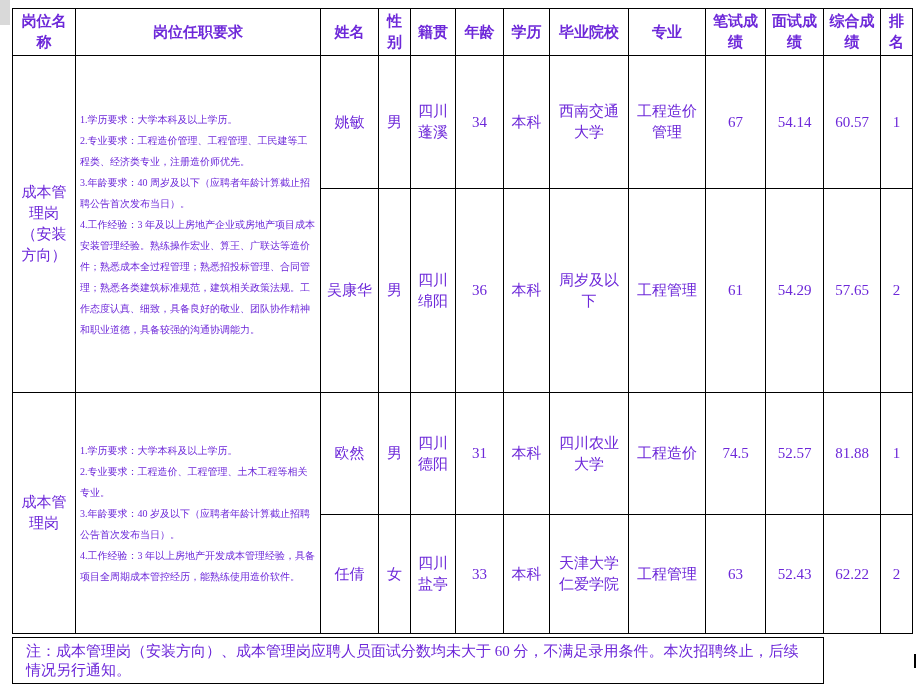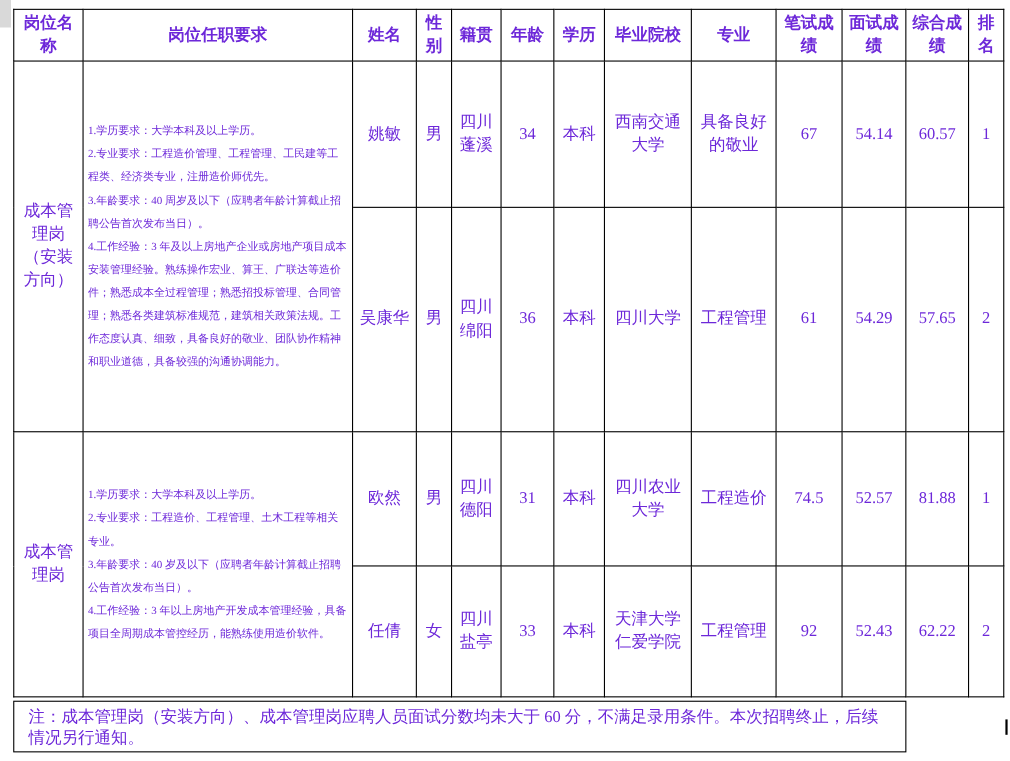--- a/index.html
+++ b/index.html
@@ -80,33 +80,33 @@
           <div class="req-item">2.专业要求：工程造价管理、工程管理、工民建等工程类、经济类专业，注册造价师优先。</div>
           <div class="req-item">3.年龄要求：40 周岁及以下（应聘者年龄计算截止招聘公告首次发布当日）。</div>
           <div class="req-item">4.工作经验：3 年及以上房地产企业或房地产项目成本安装管理经验。熟练操作宏业、算王、广联达等造价件；熟悉成本全过程管理；熟悉招投标管理、合同管理；熟悉各类建筑标准规范，建筑相关政策法规。工作态度认真、细致，具备良好的敬业、团队协作精神和职业道德，具备较强的沟通协调能力。</div>
         </td>
         <td>姚敏</td>
         <td>男</td>
         <td>四川蓬溪</td>
         <td>34</td>
         <td>本科</td>
         <td>西南交通大学</td>
-        <td>具备良好的敬业</td>
+        <td>工程造价管理</td>
         <td>67</td>
         <td>54.14</td>
         <td>60.57</td>
         <td>1</td>
       </tr>
       <tr class="r2">
         <td>吴康华</td>
         <td>男</td>
         <td>四川绵阳</td>
         <td>36</td>
         <td>本科</td>
-        <td>四川大学</td>
+        <td>周岁及以下</td>
         <td>工程管理</td>
         <td>61</td>
         <td>54.29</td>
         <td>57.65</td>
         <td>2</td>
       </tr>
       <tr class="r3">
         <td class="pos" rowspan="2">成本管理岗</td>
         <td class="req" rowspan="2">
           <div class="req-item">1.学历要求：大学本科及以上学历。</div>
@@ -127,21 +127,21 @@
         <td>1</td>
       </tr>
       <tr class="r4">
         <td>任倩</td>
         <td>女</td>
         <td>四川盐亭</td>
         <td>33</td>
         <td>本科</td>
         <td>天津大学仁爱学院</td>
         <td>工程管理</td>
-        <td>92</td>
+        <td>63</td>
         <td>52.43</td>
         <td>62.22</td>
         <td>2</td>
       </tr>
     </tbody>
   </table>
 
   <div class="note-box">
     <span>注：成本管理岗（安装方向）、成本管理岗应聘人员面试分数均未大于 60 分，不满足录用条件。本次招聘终止，后续情况另行通知。</span>
   </div>

